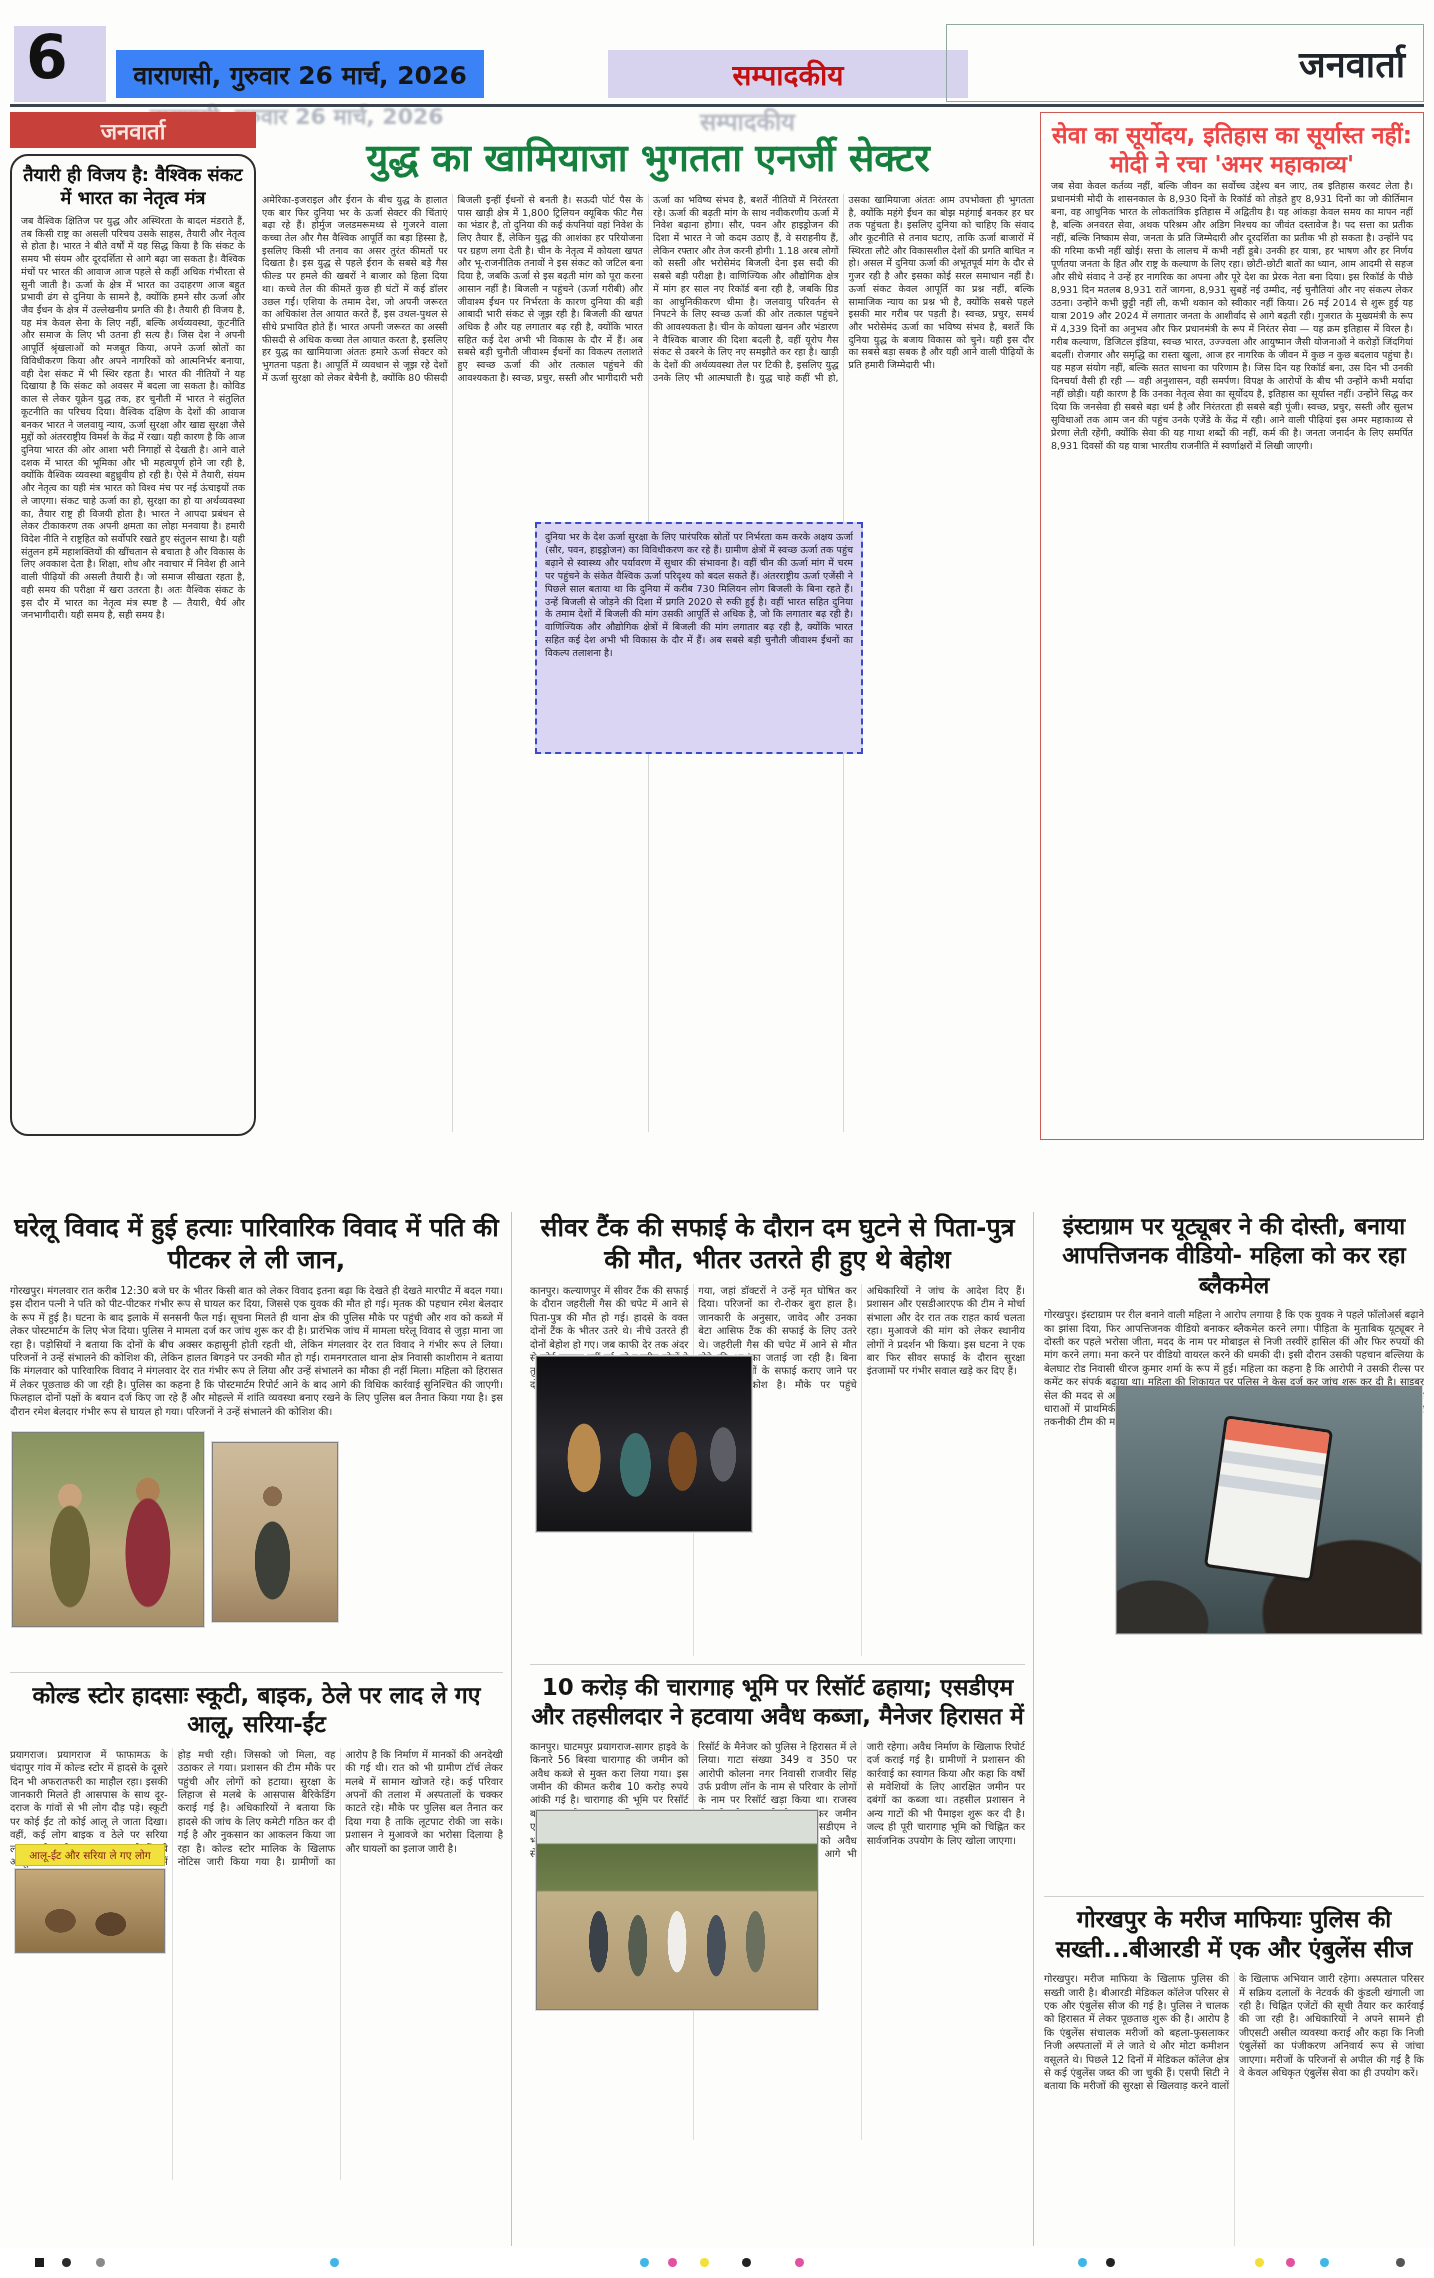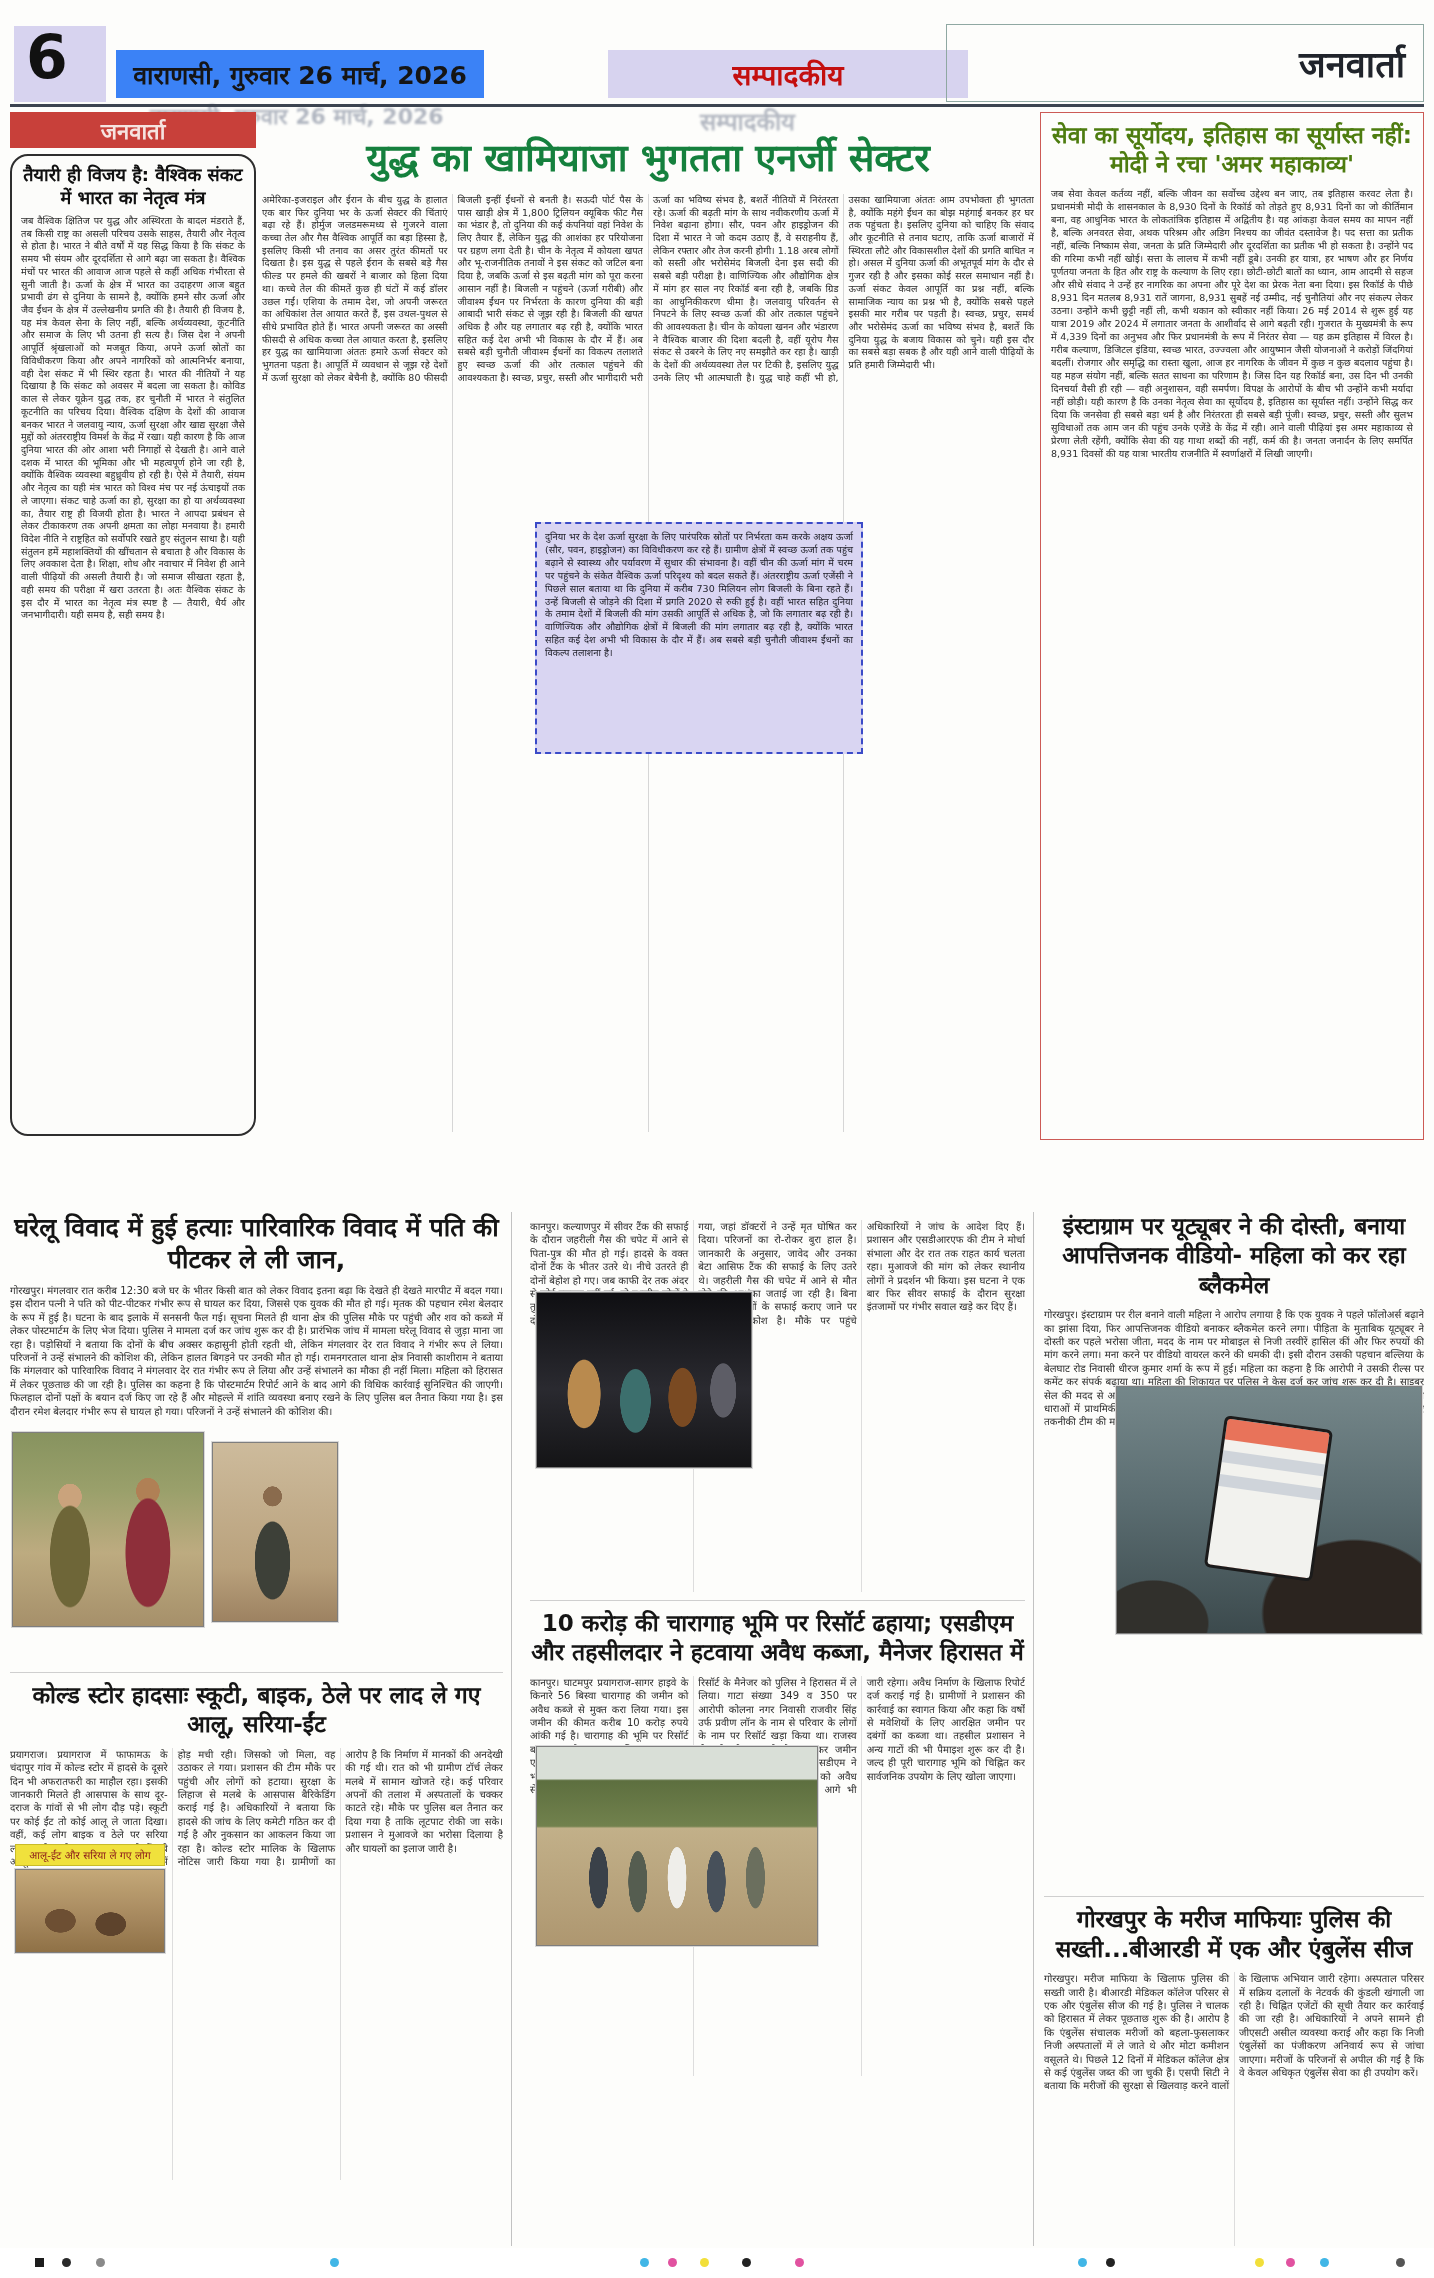--- a/index.html
+++ b/index.html
@@ -32,21 +32,21 @@
 
   .ed-center { position:absolute; left:262px; top:112px; width:772px; height:1028px; }
   .ed-center-h { font-size:38px; font-weight:bold; text-align:center; color:#15803d; line-height:1.1; margin-top:26px; }
   .ed-center-cols { margin-top:14px; height:938px; column-count:4; column-gap:10px; column-rule:1px solid #d6d6d6;
                     font-size:9.5px; line-height:1.34; text-align:justify; color:#2c2c2c; overflow:hidden; }
   .ed-highlight { position:absolute; left:273px; top:410px; width:328px; height:232px; background:#d9d5f2;
                   border:2px dashed #3b4bc8; padding:7px 8px; font-size:9.5px; line-height:1.36; text-align:justify;
                   color:#23232d; overflow:hidden; }
 
   .ed-right { position:absolute; left:1040px; top:112px; width:384px; height:1028px; border:1px solid #cc5a55; padding:8px 10px; overflow:hidden; background:#fdfdfb; }
-  .ed-right-h { font-size:23px; font-weight:bold; text-align:center; line-height:1.25; color:#4d7c0f; margin-bottom:8px; }
+  .ed-right-h { font-size:23px; font-weight:bold; text-align:center; line-height:1.25; color:#ef4444; }
   .ed-right-body { font-size:9.5px; line-height:1.37; text-align:justify; color:#2c2c2c; }
 
   
   .cities-bar { position:absolute; left:10px; top:1146px; width:1414px; height:60px; background:#d7d3ef;
                 border-top:1px solid #9a96b8; border-bottom:1px solid #9a96b8; }
   .city { position:absolute; top:12px; font-size:27px; font-weight:bold; color:#c41111; }
   .city.c1 { left:52px; } .city.c2 { left:424px; } .city.c3 { left:788px; } .city.c4 { left:1232px; }
 
   
   .sec { position:absolute; top:1212px; height:1034px; overflow:hidden; }
@@ -150,20 +150,21 @@
     <div class="rule-lt"></div>
     <div class="story-h sm">कोल्ड स्टोर हादसाः स्कूटी, बाइक, ठेले पर लाद ले गए आलू, सरिया-ईंट</div>
     <div class="story-body" style="height:432px; margin-top:8px;">
       <div class="small-body cols3" style="font-size:10px; height:100%;">प्रयागराज। प्रयागराज में फाफामऊ के चंदापुर गांव में कोल्ड स्टोर में हादसे के दूसरे दिन भी अफरातफरी का माहौल रहा। इसकी जानकारी मिलते ही आसपास के साथ दूर-दराज के गांवों से भी लोग दौड़ पड़े। स्कूटी पर कोई ईंट तो कोई आलू ले जाता दिखा। वहीं, कई लोग बाइक व ठेले पर सरिया लादकर ले जाते नजर आए। मलबे में दबे आलू के बोरों को निकालने के लिए लोगों में होड़ मची रही। जिसको जो मिला, वह उठाकर ले गया। प्रशासन की टीम मौके पर पहुंची और लोगों को हटाया। सुरक्षा के लिहाज से मलबे के आसपास बैरिकेडिंग कराई गई है। अधिकारियों ने बताया कि हादसे की जांच के लिए कमेटी गठित कर दी गई है और नुकसान का आकलन किया जा रहा है। कोल्ड स्टोर मालिक के खिलाफ नोटिस जारी किया गया है। ग्रामीणों का आरोप है कि निर्माण में मानकों की अनदेखी की गई थी। रात को भी ग्रामीण टॉर्च लेकर मलबे में सामान खोजते रहे। कई परिवार अपनों की तलाश में अस्पतालों के चक्कर काटते रहे। मौके पर पुलिस बल तैनात कर दिया गया है ताकि लूटपाट रोकी जा सके। प्रशासन ने मुआवजे का भरोसा दिलाया है और घायलों का इलाज जारी है।</div>
       <div class="inset-caption">आलू-ईंट और सरिया ले गए लोग</div>
       <div class="photo ph-inset" style="left:5px; top:121px; width:150px; height:84px;"></div>
     </div>
   </div>
 
   <div class="sec sec-ayodhya">
+    <div class="story-h">सीवर टैंक की सफाई के दौरान दम घुटने से पिता-पुत्र की मौत, भीतर उतरते ही हुए थे बेहोश</div>
     <div class="story-body" style="height:372px; margin-top:8px;">
       <div class="small-body cols3" style="font-size:10px; height:100%;">कानपुर। कल्याणपुर में सीवर टैंक की सफाई के दौरान जहरीली गैस की चपेट में आने से पिता-पुत्र की मौत हो गई। हादसे के वक्त दोनों टैंक के भीतर उतरे थे। नीचे उतरते ही दोनों बेहोश हो गए। जब काफी देर तक अंदर से कोई हलचल नहीं हुई, तो स्थानीय लोगों ने तुरंत पुलिस और प्रशासन को सूचना दी। दोनों को बाहर निकालकर अस्पताल पहुंचाया गया, जहां डॉक्टरों ने उन्हें मृत घोषित कर दिया। परिजनों का रो-रोकर बुरा हाल है। जानकारी के अनुसार, जावेद और उनका बेटा आसिफ टैंक की सफाई के लिए उतरे थे। जहरीली गैस की चपेट में आने से मौत होने की आशंका जताई जा रही है। बिना सुरक्षा उपकरणों के सफाई कराए जाने पर लोगों में आक्रोश है। मौके पर पहुंचे अधिकारियों ने जांच के आदेश दिए हैं। प्रशासन और एसडीआरएफ की टीम ने मोर्चा संभाला और देर रात तक राहत कार्य चलता रहा। मुआवजे की मांग को लेकर स्थानीय लोगों ने प्रदर्शन भी किया। इस घटना ने एक बार फिर सीवर सफाई के दौरान सुरक्षा इंतजामों पर गंभीर सवाल खड़े कर दिए हैं।</div>
       <div class="photo ph-ayodhya1" style="left:6px; top:72px; width:216px; height:176px;"></div>
     </div>
     <div class="rule-lt"></div>
     <div class="story-h sm">10 करोड़ की चारागाह भूमि पर रिसॉर्ट ढहाया; एसडीएम और तहसीलदार ने हटवाया अवैध कब्जा, मैनेजर हिरासत में</div>
     <div class="story-body" style="height:400px; margin-top:8px;">
       <div class="small-body cols3" style="font-size:10px; height:100%;">कानपुर। घाटमपुर प्रयागराज-सागर हाइवे के किनारे 56 बिस्वा चारागाह की जमीन को अवैध कब्जे से मुक्त करा लिया गया। इस जमीन की कीमत करीब 10 करोड़ रुपये आंकी गई है। चारागाह की भूमि पर रिसॉर्ट बनाकर अवैध कब्जा किया गया था। एसडीएम और तहसीलदार ने मंगलवार को भारी पुलिस बल के साथ पहुंचकर बुलडोजर से अवैध निर्माण ढहा दिया। इस दौरान रिसॉर्ट के मैनेजर को पुलिस ने हिरासत में ले लिया। गाटा संख्या 349 व 350 पर आरोपी कोलना नगर निवासी राजवीर सिंह उर्फ प्रवीण लॉन के नाम से परिवार के लोगों के नाम पर रिसॉर्ट खड़ा किया था। राजस्व टीम ने सोमवार को पैमाइश कर जमीन प्रशासन के कब्जे में ले ली। एसडीएम ने बताया कि चारागाह की भूमि को अवैध कब्जामुक्त कराने का अभियान आगे भी जारी रहेगा। अवैध निर्माण के खिलाफ रिपोर्ट दर्ज कराई गई है। ग्रामीणों ने प्रशासन की कार्रवाई का स्वागत किया और कहा कि वर्षों से मवेशियों के लिए आरक्षित जमीन पर दबंगों का कब्जा था। तहसील प्रशासन ने अन्य गाटों की भी पैमाइश शुरू कर दी है। जल्द ही पूरी चारागाह भूमि को चिह्नित कर सार्वजनिक उपयोग के लिए खोला जाएगा।</div>
       <div class="photo ph-ayodhya2" style="left:6px; top:70px; width:282px; height:200px;"></div>
     </div>

